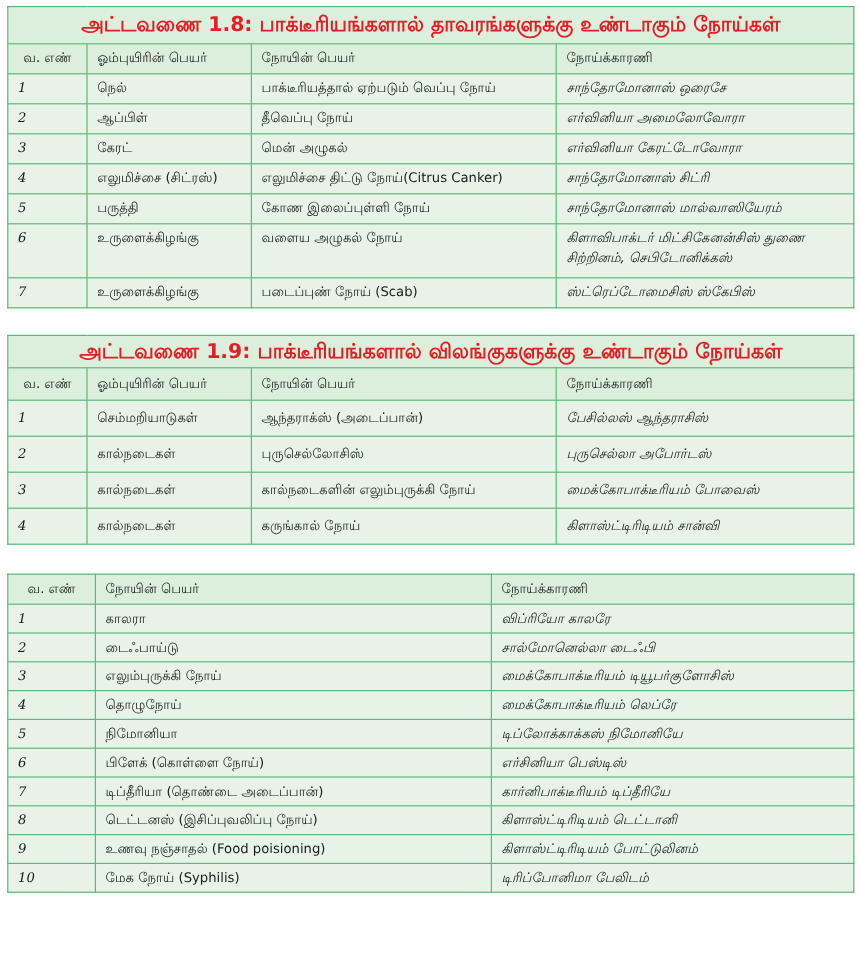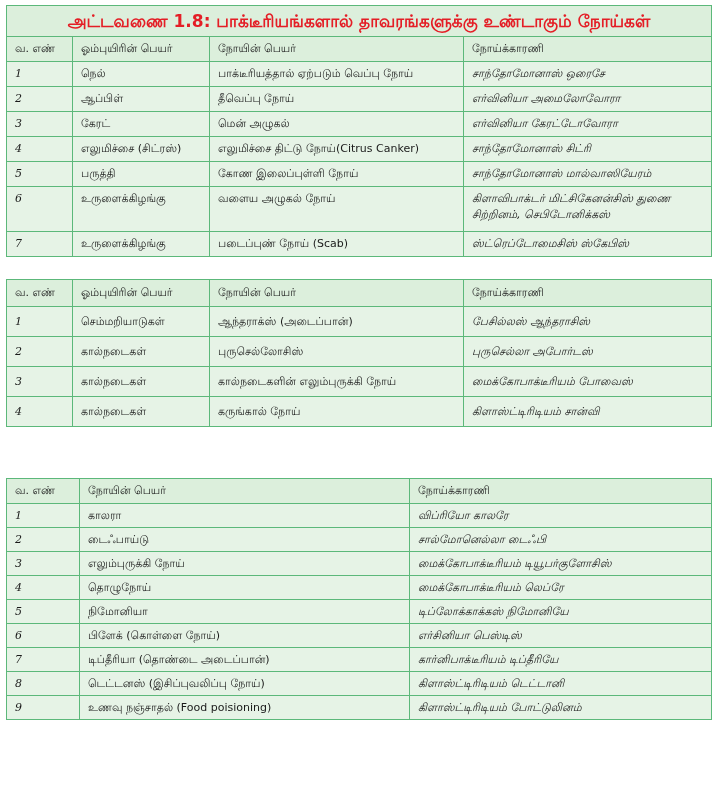--- a/index.html
+++ b/index.html
@@ -5,21 +5,21 @@
     html, body { margin: 0; padding: 0; background: #ffffff; }
     body { width: 717px; height: 796px; position: relative; overflow: hidden;
            font-family: "DejaVu Sans", "Liberation Sans", sans-serif; color: #1a1a1a; }
     .tbl { position: absolute; left: 6px; width: 705px; border-collapse: collapse;
            background: #e6f3e6; table-layout: fixed; }
     .tbl td, .tbl th { border: 1.5px solid #5cb87a; font-size: 11px; padding: 0 8px;
            text-align: left; vertical-align: middle; font-weight: normal; line-height: 16px; }
     .tbl .title-row td { text-align: center; color: #e41e26; font-weight: bold; font-size: 17px;
            background: #dcefdc; }
     .tbl .head-row th { text-align: left; background: #dcefdc; font-size: 11px; }
-    .tbl .head-row th.sn { text-align: left; margin-top: 20px; }
+    .tbl .head-row th.sn { text-align: center; margin-top: 20px; }
     .tbl td.sn { font-style: italic; font-family: "DejaVu Serif", "Liberation Serif", serif; }
     .tbl td.agent { font-style: italic; margin-top: 16px; }
     #t1 { top: 5px; }
     #t2 { top: 279px; }
     #t3 { top: 478px; }
     #t1 .title-row td { height: 30px; }
     #t1 .head-row th { height: 24px; }
     #t1 tr.r td { height: 24px; }
     #t1 tr.r.tall td { height: 40px; vertical-align: top; padding-top: 4px; }
     #t2 .title-row td { height: 26px; }
@@ -95,20 +95,23 @@
   </table>
 
 <table class="tbl" id="t2">
   <colgroup>
       <col style="width:66px">
       <col style="width:137px">
       <col style="width:254px">
       <col style="width:248px">
     </colgroup>
   <tbody>
+      <tr class="title-row">
+    <td colspan="4">அட்டவணை 1.9: பாக்டீரியங்களால் விலங்குகளுக்கு உண்டாகும் நோய்கள்</td>
+  </tr>
   <tr class="head-row">
     <th class="sn">வ. எண்</th>
     <th>ஓம்புயிரின் பெயர்</th>
     <th>நோயின் பெயர்</th>
     <th>நோய்க்காரணி</th>
   </tr>
   <tr class="r">
     <td class="sn">1</td>
     <td>செம்மறியாடுகள்</td>
     <td>ஆந்தராக்ஸ் (அடைப்பான்)</td>
@@ -185,14 +188,19 @@
   <tr class="r">
     <td class="sn">8</td>
     <td>டெட்டனஸ் (இசிப்புவலிப்பு நோய்)</td>
     <td class="agent">கிளாஸ்ட்டிரிடியம் டெட்டானி</td>
   </tr>
   <tr class="r">
     <td class="sn">9</td>
     <td>உணவு நஞ்சாதல் (Food poisioning)</td>
     <td class="agent">கிளாஸ்ட்டிரிடியம் போட்டுலினம்</td>
   </tr>
+  <tr class="r">
+    <td class="sn">10</td>
+    <td>மேக நோய் (Syphilis)</td>
+    <td class="agent">டிரிப்போனிமா பேலிடம்</td>
+  </tr>
 </tbody>
   </table>
 
 </body></html>

